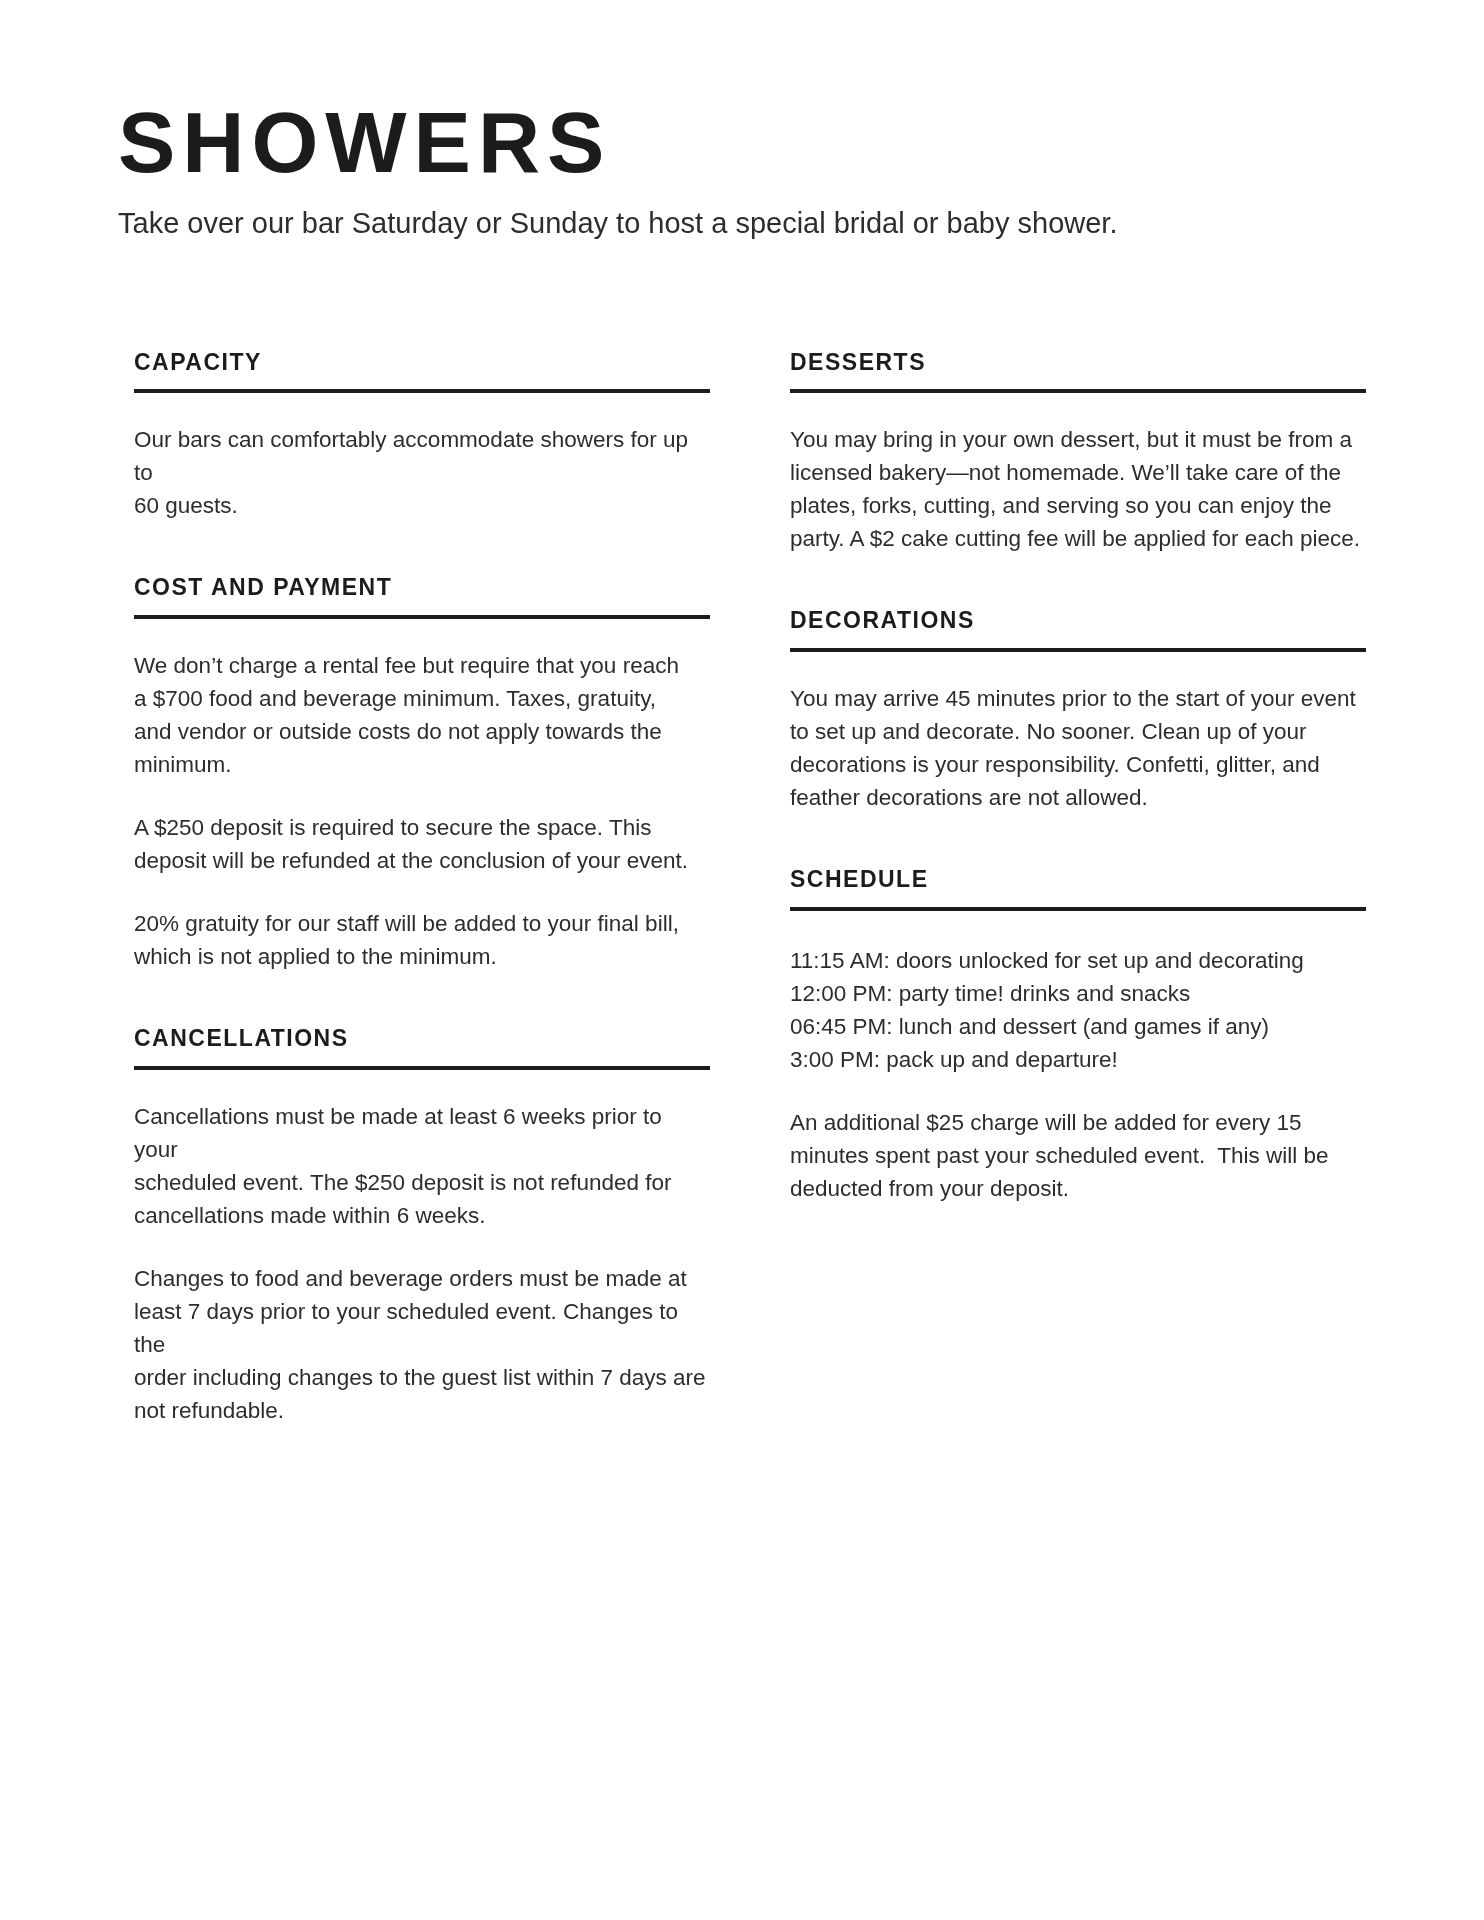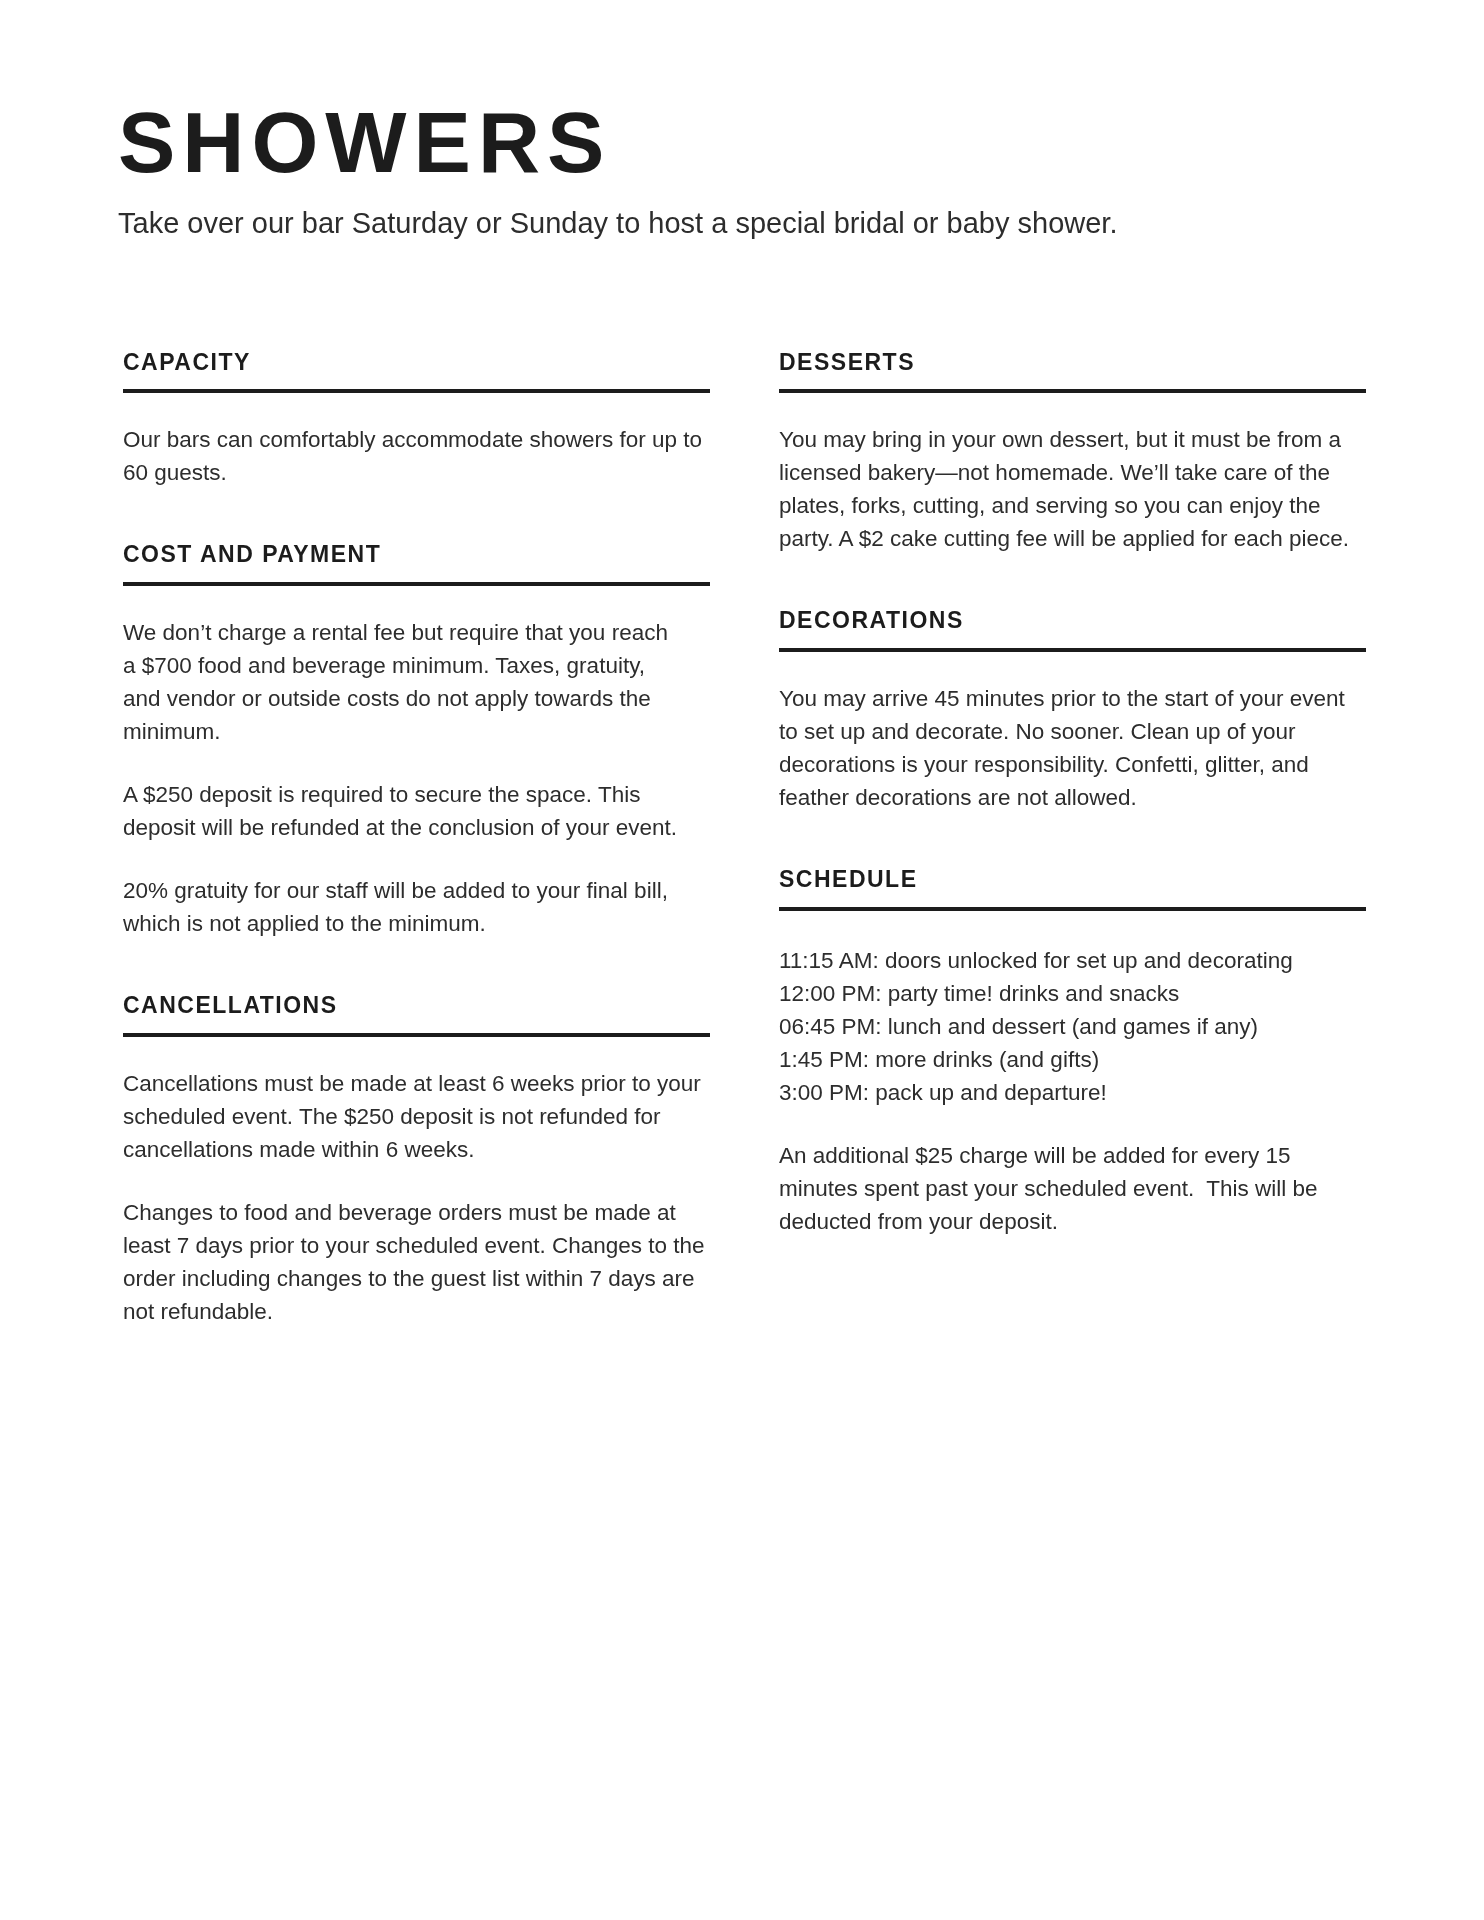--- a/index.html
+++ b/index.html
@@ -35,21 +35,21 @@
     line-height:40px;
     color:var(--body);
   }
   .columns{
     display:grid;
     grid-template-columns:1fr 1fr;
     column-gap:64px;
     margin-top:106px;
     align-items:start;
   }
-  .section{margin:0 0 52px 5px;}
+  .section{margin:0 0 52px 16px;}
   .section-heading{
     margin:0;
     font-size:23px;
     line-height:1.2;
     font-weight:700;
     letter-spacing:1.5px;
     color:var(--heading);
     padding-bottom:13px;
     border-bottom:4px solid var(--rule);
   }
@@ -130,21 +130,20 @@
 feather decorations are not allowed.</p>
       </div>
 
       <div class="section">
         <h2 class="section-heading">SCHEDULE</h2>
 
         <div class="sched">
           <div class="sched-line"><span class="sched-time">11:15 AM:</span><span class="sched-desc"> doors unlocked for set up and decorating</span></div>
           <div class="sched-line"><span class="sched-time">12:00 PM:</span><span class="sched-desc"> party time! drinks and snacks</span></div>
           <div class="sched-line"><span class="sched-time">06:45 PM:</span><span class="sched-desc"> lunch and dessert (and games if any)</span></div>
-          <div class="sched-line"><span class="sched-time">1:45 PM:</span><span class="sched-desc"> more drinks (and gifts)</span></div>
           <div class="sched-line"><span class="sched-time">3:00 PM:</span><span class="sched-desc"> pack up and departure!</span></div>
         </div>
 
         <p class="body-par">An additional $25 charge will be added for every 15
 minutes spent past your scheduled event.  This will be
 deducted from your deposit.</p>
       </div>
 
     </div>
 

